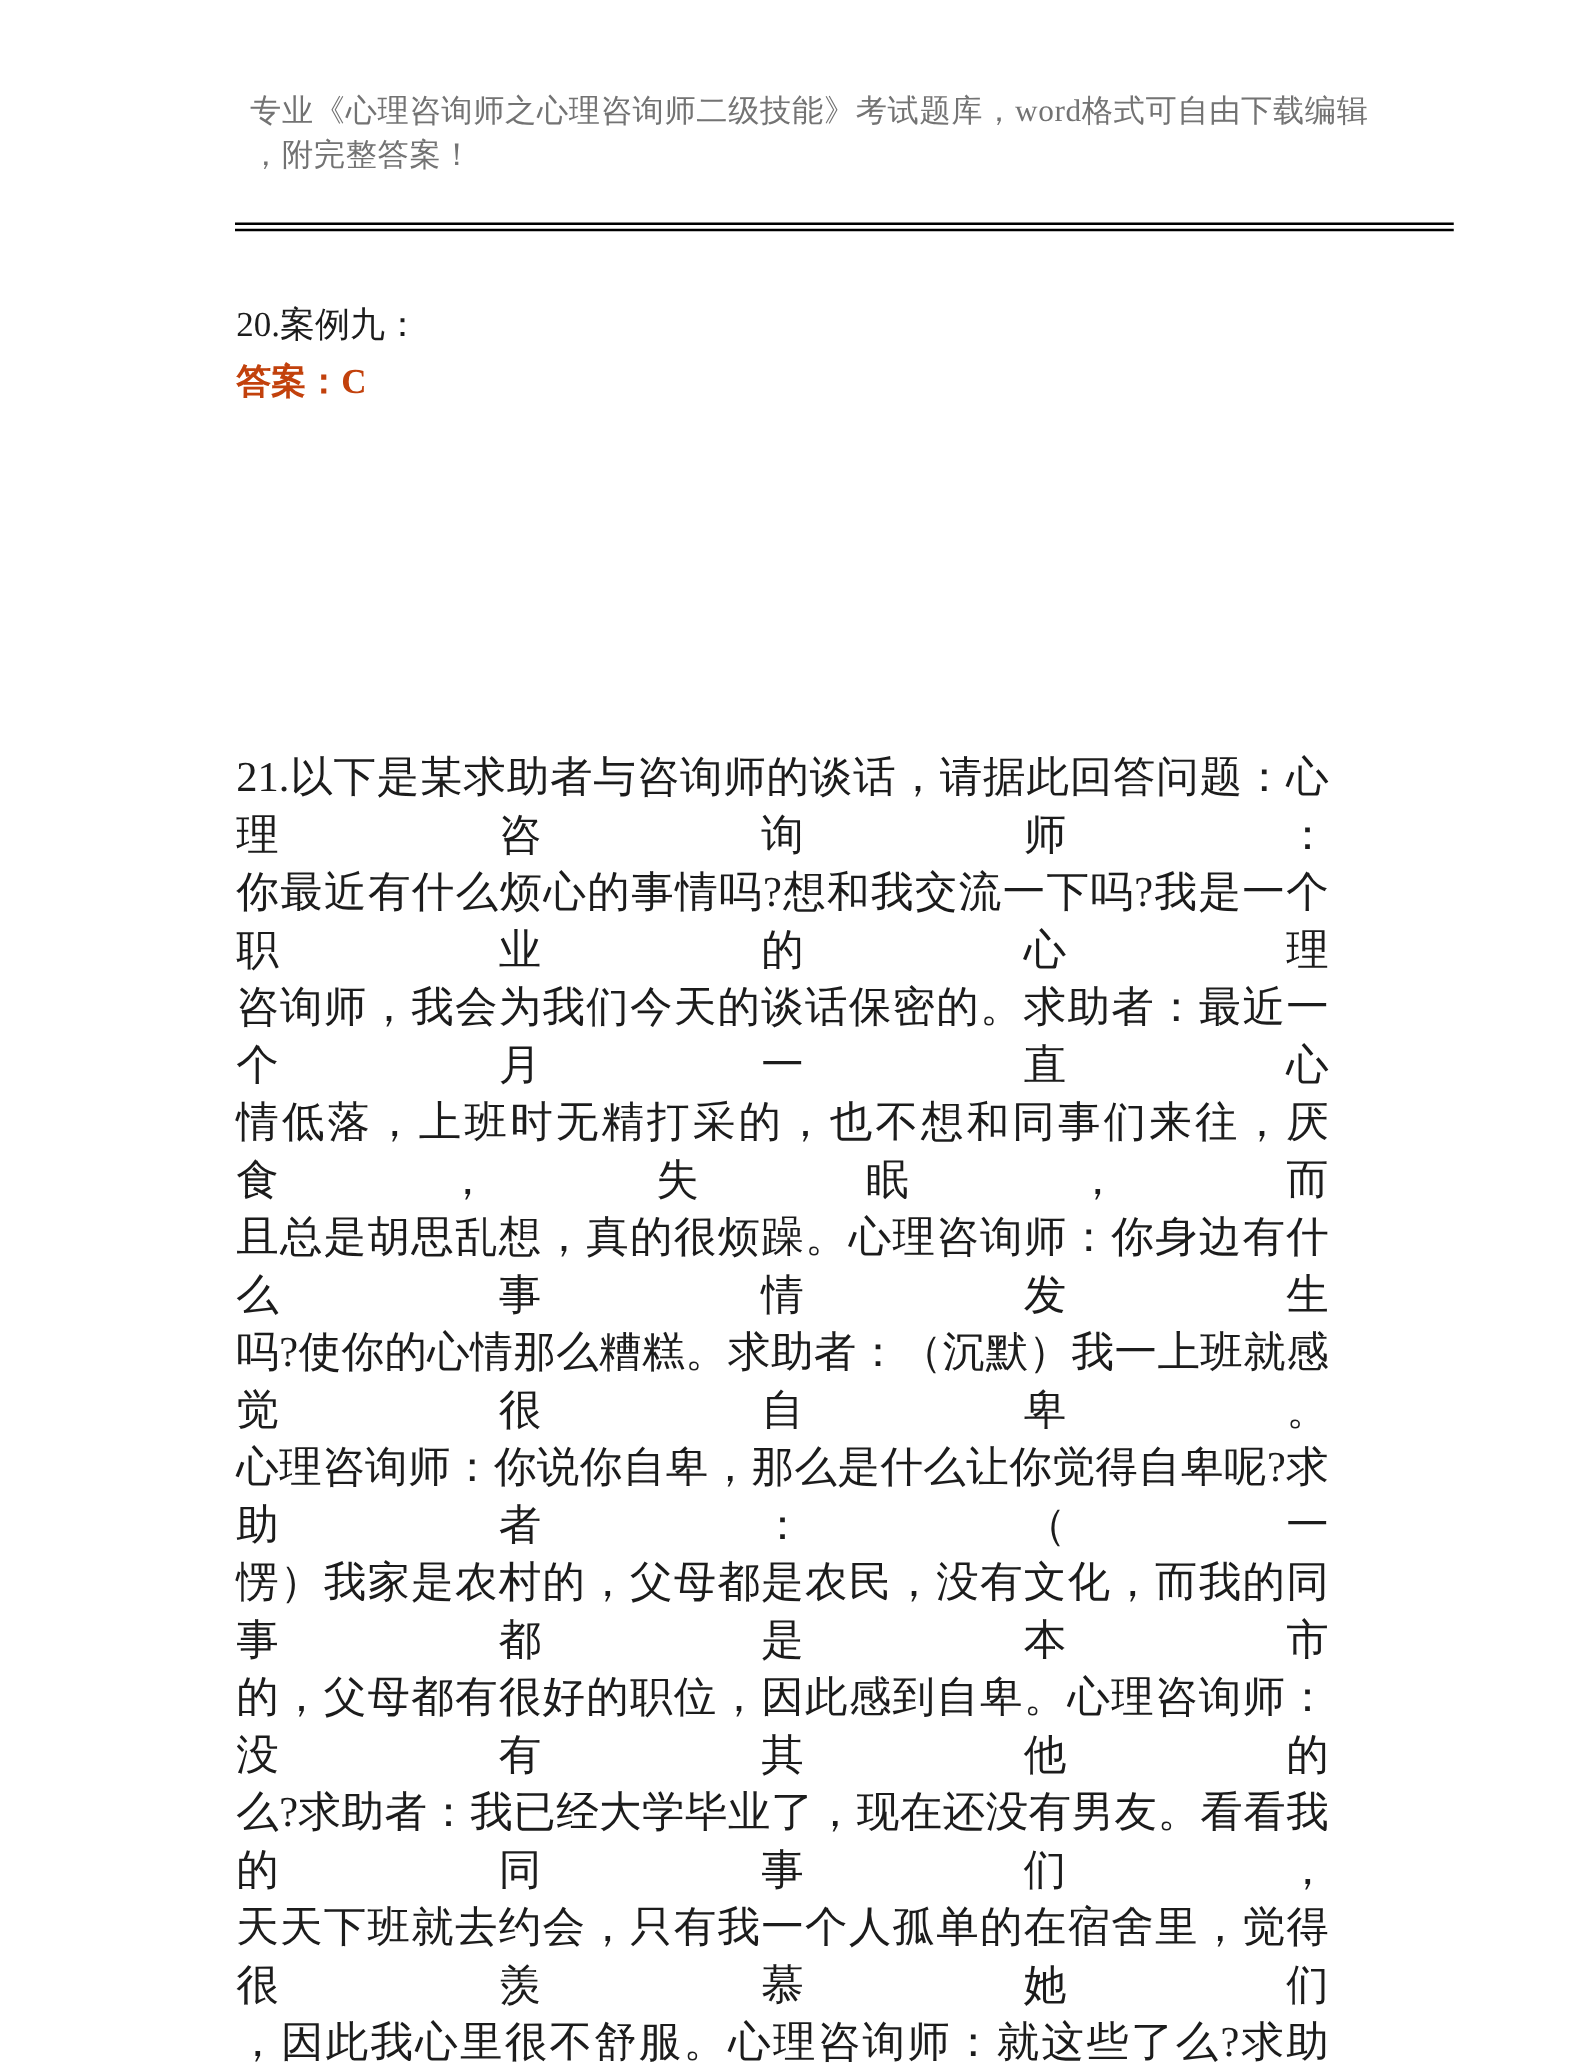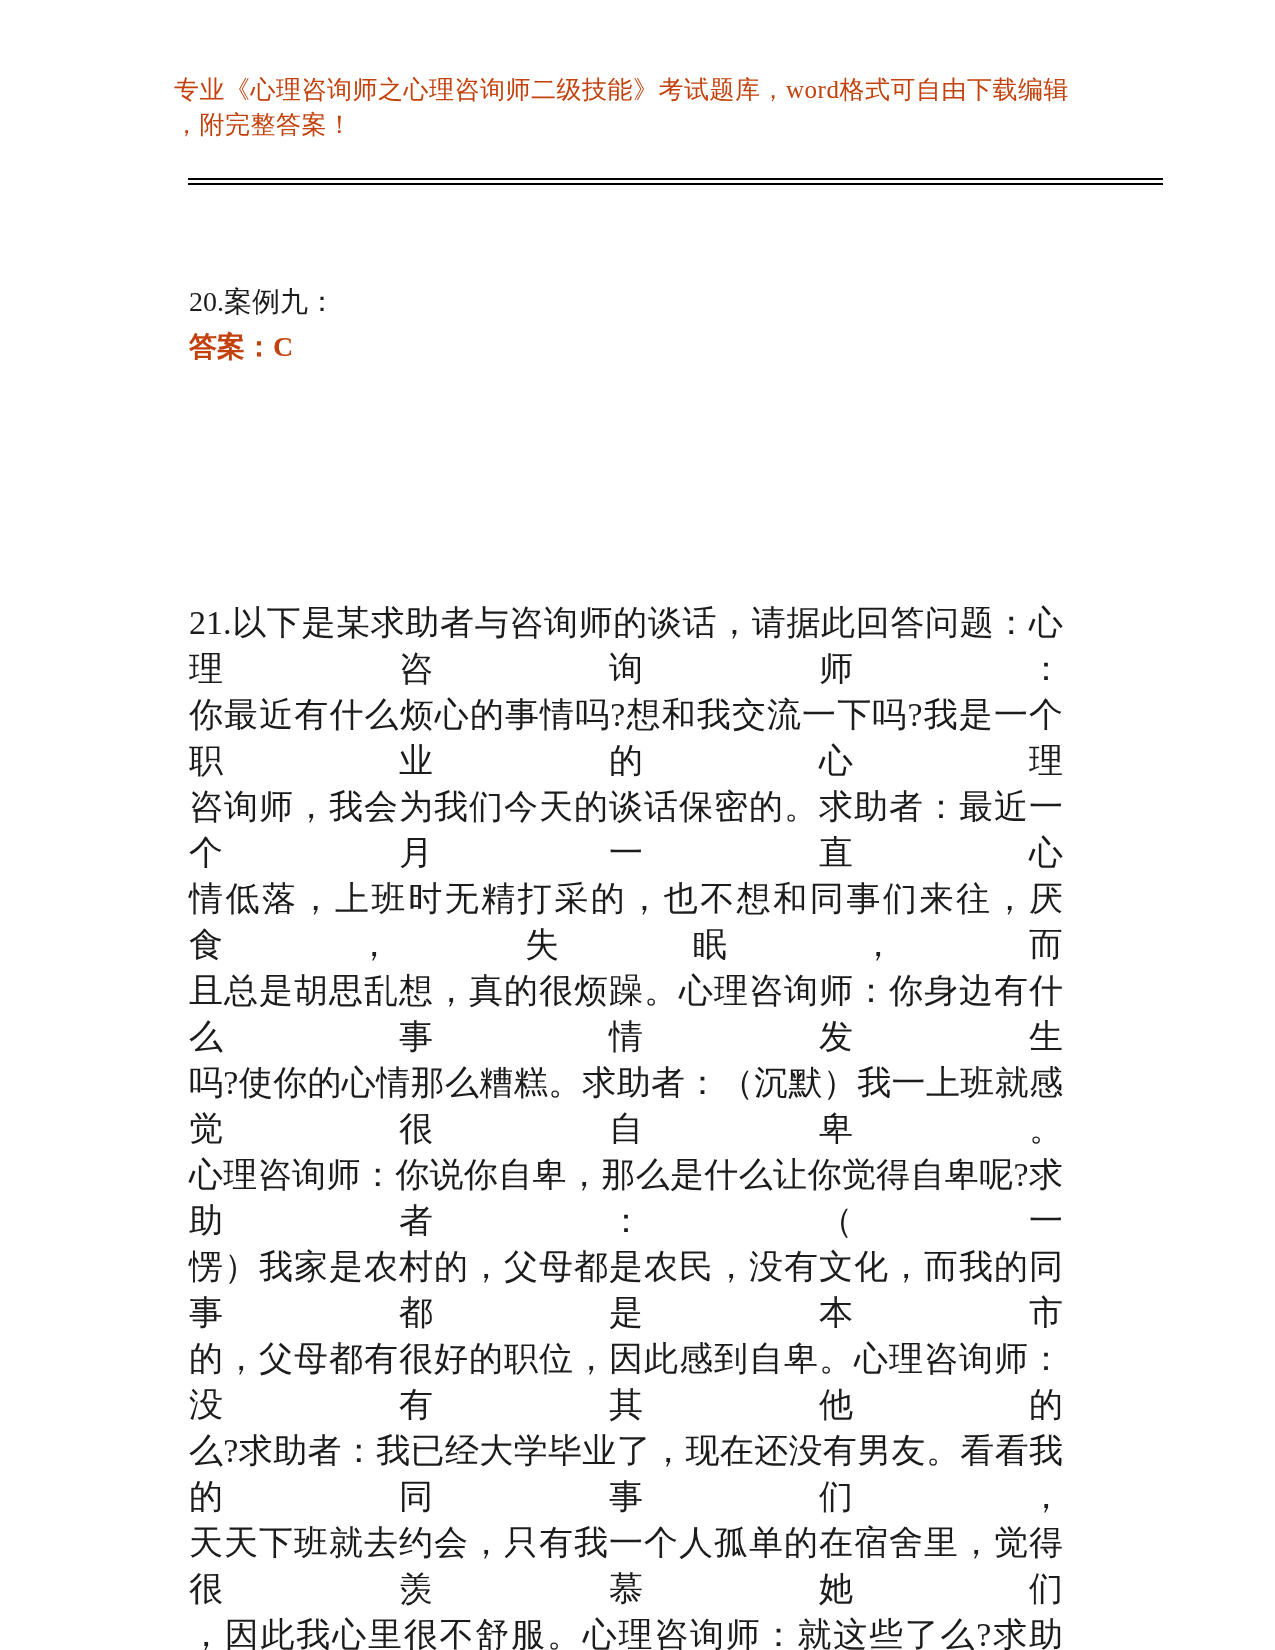--- a/index.html
+++ b/index.html
@@ -12,47 +12,46 @@
     width: 1275px;
     height: 1650px;
     background: #ffffff;
     overflow: hidden;
     font-family: "Liberation Serif", "DejaVu Serif", serif;
     color: #1c1c1c;
   }
   
   .doc-header {
     position: absolute;
-    left: 174px;
+    left: 200px;
     top: 72px;
     width: 950px;
     font-size: 25px;
     line-height: 35px;
     white-space: pre-line;
     letter-spacing: 0.5px;
-    color: #c2410c;
+    color: #737373;
   }
   .header-separator {
     position: absolute;
     left: 188px;
     top: 178px;
     width: 975px;
     height: 3px;
     border-top: 2px solid #000000;
     border-bottom: 2px solid #000000;
   }
   
   .q20-block {
     position: absolute;
     left: 189px;
     top: 238px;
     width: 880px;
     font-size: 28px;
     line-height: 45px;
-    margin-top: 41px;
   }
   .q20-block .options {
     white-space: pre-line;
   }
   .answer-line {
     font-weight: bold;
     color: #c2410c;
   }
   
   .q21-block {

